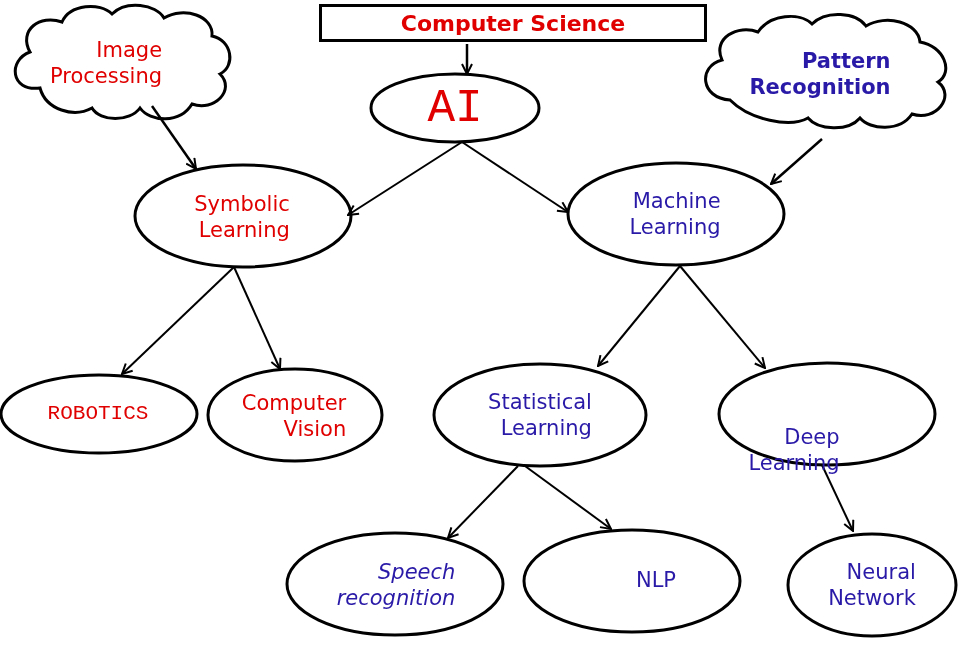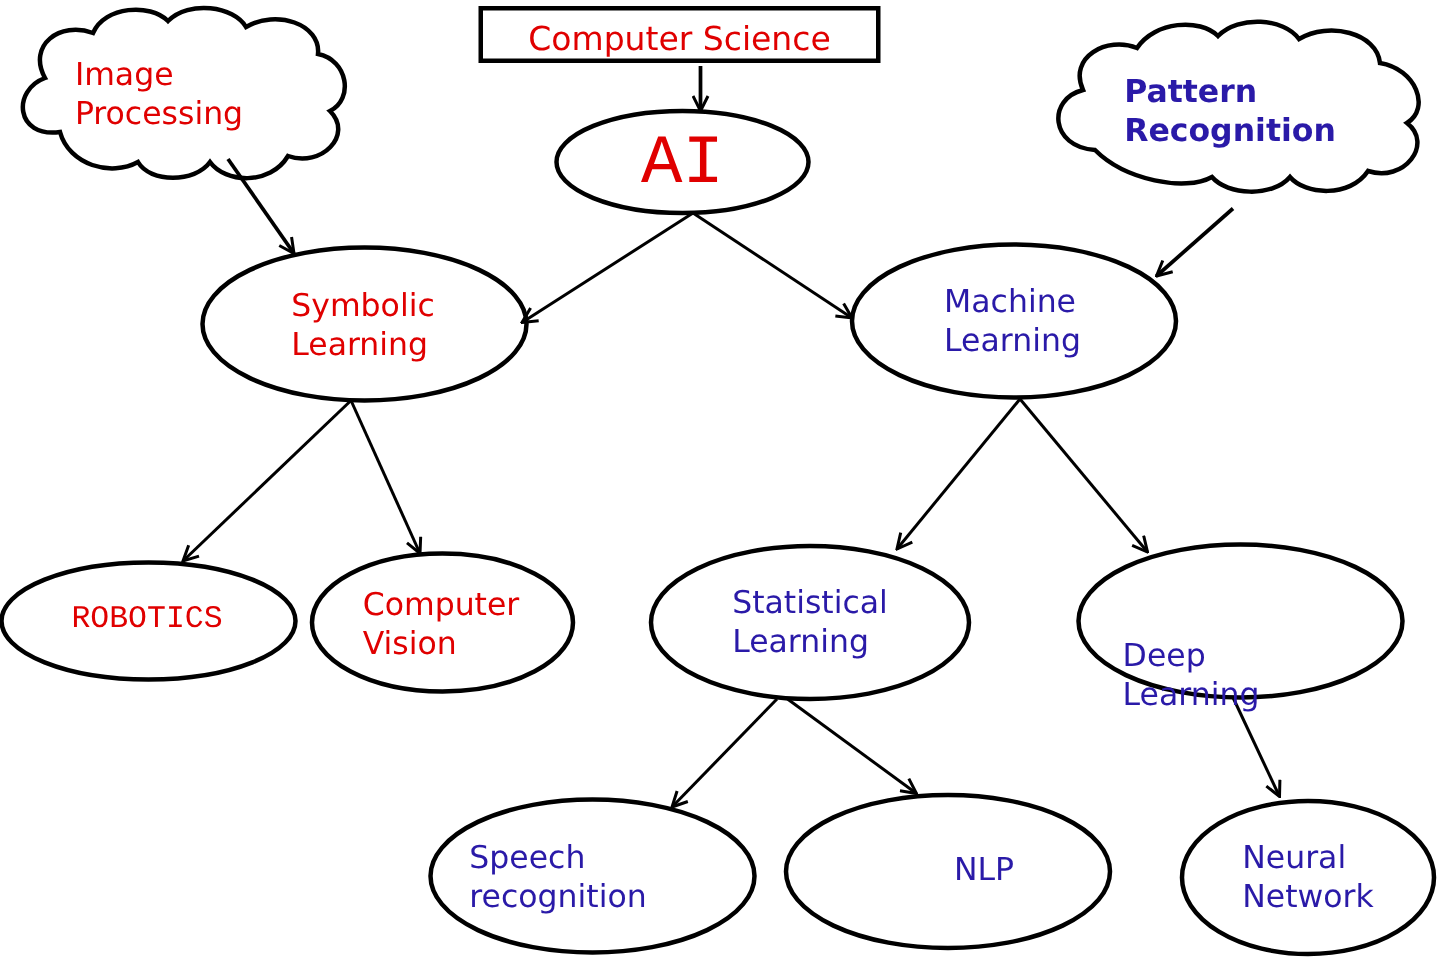--- a/index.html
+++ b/index.html
@@ -1,26 +1,26 @@
 <!DOCTYPE html>
 <html><head>
   <meta charset="utf-8">
   <style>
     html, body { margin: 0; padding: 0; background: #ffffff; }
     body { width: 958px; height: 652px; overflow: hidden; position: relative; font-family: "DejaVu Sans", sans-serif; }
     #canvas { position: absolute; left: 0; top: 0; width: 958px; height: 652px; }
-    .label { position: absolute; text-align: left; line-height: 1.25; white-space: nowrap; transform: translate(-50%, -50%); }
+    .label { position: absolute; text-align: right; line-height: 1.25; white-space: nowrap; transform: translate(-50%, -50%); }
     .red { color: #e00000; }
     .blue { color: #2a1aa8; }
     .bold { font-weight: bold; }
     .title-box {
-      position: absolute; left: 319px; top: 4px; width: 268px; height: 38px;
+      position: absolute; left: 319px; top: 4px; width: 388px; height: 38px;
       border: 3px solid #000; box-sizing: border-box;
-      display: flex; align-items: flex-end; justify-content: center;
-      font-weight: normal; font-size: 22px; color: #e00000;
+      display: flex; align-items: center; justify-content: center;
+      font-weight: bold; font-size: 22px; color: #e00000;
     }
   </style>
 </head>
 <body>
 
 <svg id="canvas" viewBox="0 0 958 652" xmlns="http://www.w3.org/2000/svg">
   <defs>
     <marker id="arrow" viewBox="0 0 12 12" refX="11" refY="6" markerWidth="12" markerHeight="12" markerUnits="userSpaceOnUse" orient="auto">
       <path d="M1,1 L11,6 L1,11" fill="none" stroke="#000" stroke-width="2"></path>
     </marker>
@@ -94,21 +94,21 @@
 <div class="label blue" style="left:540px; top:415px; font-size:21px;">
   <div>Statistical</div>
   <div>Learning</div>
 </div>
 
 <div class="label blue" style="left:794px; top:414px; font-size:21px;margin-top:36px;">
   <div>Deep</div>
   <div>Learning</div>
 </div>
 
-<div class="label blue" style="left:372px; top:585px; font-size:21px;">
+<div class="label blue" style="left:396px; top:585px; font-size:21px;font-style:italic;">
   <div>Speech</div>
   <div>recognition</div>
 </div>
 
 <div class="label blue" style="left:632px; top:580px; font-size:21px;margin-left:24px;">
   <span>NLP</span>
 </div>
 
 <div class="label blue" style="left:872px; top:585px; font-size:21px;">
   <div>Neural</div>

